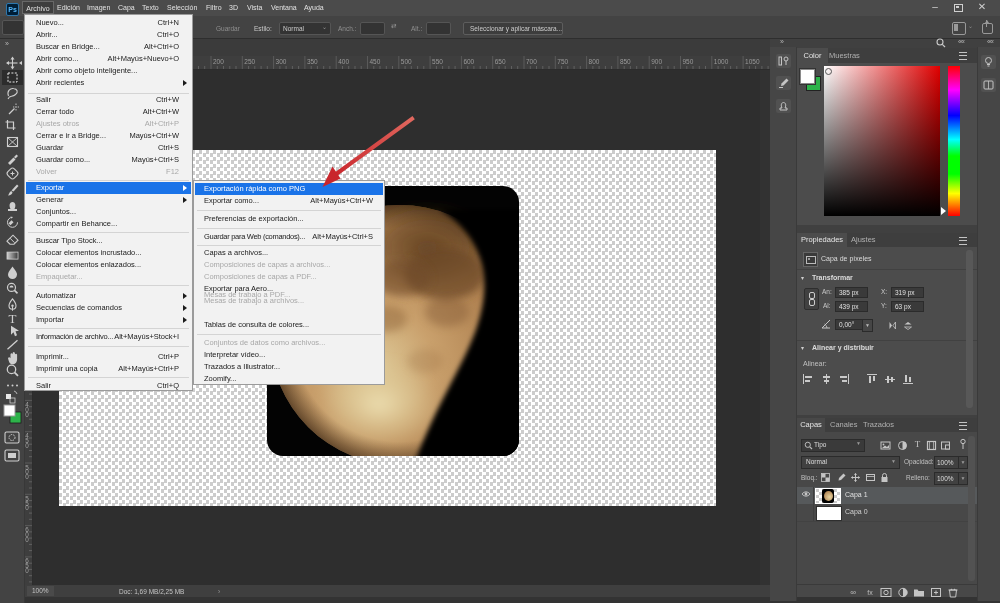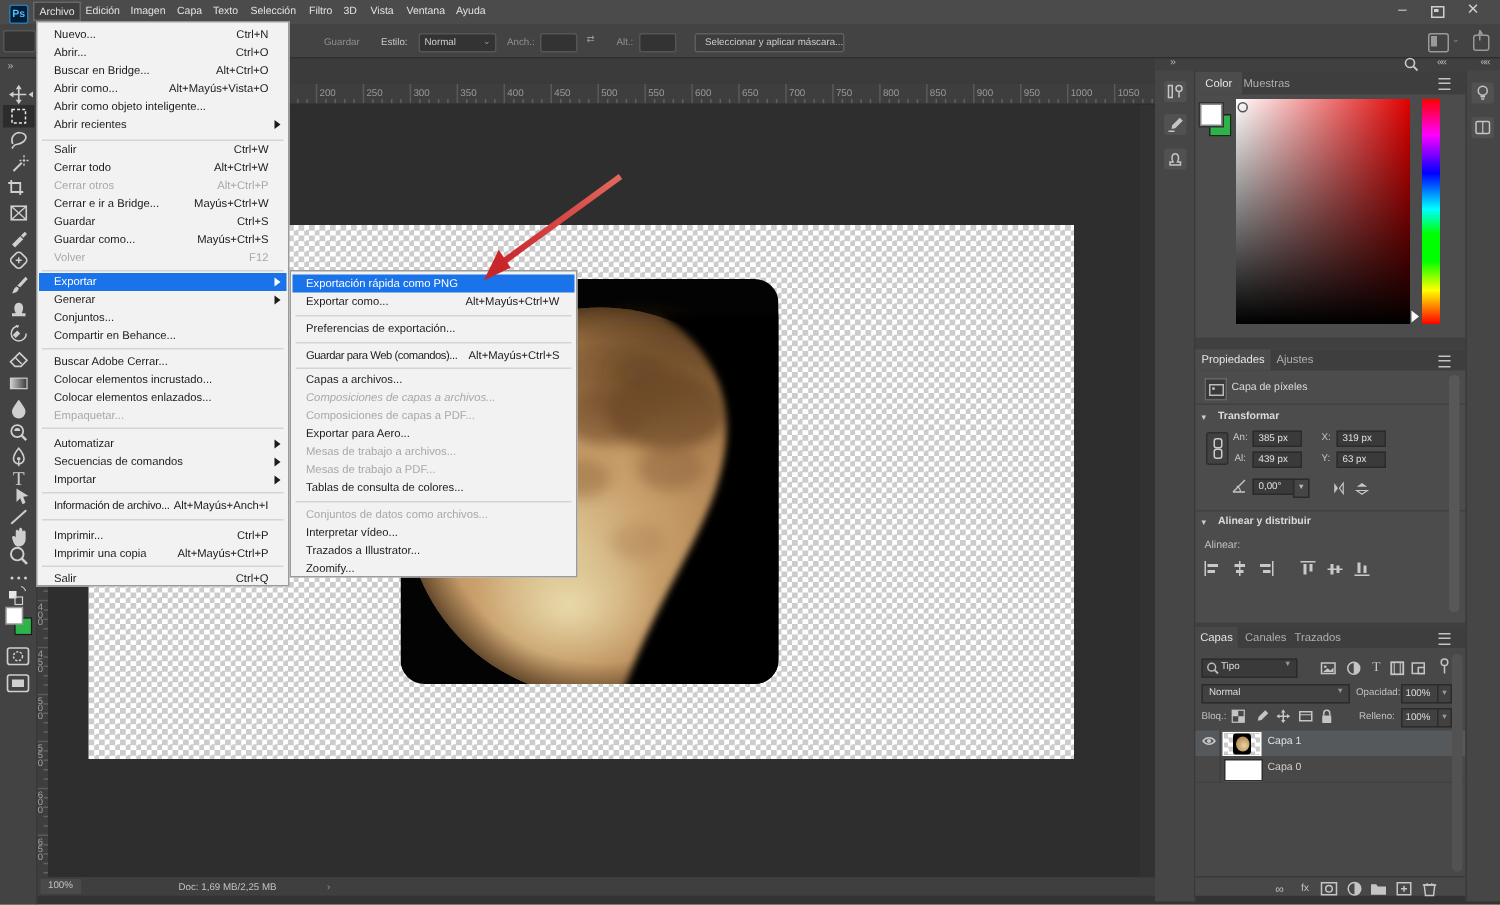--- a/index.html
+++ b/index.html
@@ -787,40 +787,40 @@
     <div class="mi" style="top:14px;">
         <span class="lab">Abrir...</span>
         <span class="sc">Ctrl+O</span>
       </div>
     <div class="mi" style="top:26px;">
         <span class="lab">Buscar en Bridge...</span>
         <span class="sc">Alt+Ctrl+O</span>
       </div>
     <div class="mi" style="top:38px;text-decoration:underline;">
         <span class="lab">Abrir como...</span>
-        <span class="sc">Alt+Mayús+Vista+O</span>
+        <span class="sc">Alt+Mayús+Nuevo+O</span>
       </div>
     <div class="mi" style="top:50px;">
         <span class="lab">Abrir como objeto inteligente...</span>
       </div>
     <div class="mi" style="top:62px;">
         <span class="lab">Abrir recientes</span>
         <span class="arr"></span>
       </div>
     <div class="msep" style="top:78px;"></div>
     <div class="mi" style="top:79px;">
         <span class="lab">Salir</span>
         <span class="sc">Ctrl+W</span>
       </div>
     <div class="mi" style="top:91px;">
         <span class="lab">Cerrar todo</span>
         <span class="sc">Alt+Ctrl+W</span>
       </div>
     <div class="mi dis" style="top:103px;">
-        <span class="lab">Cerrar otros</span>
+        <span class="lab">Ajustes otros</span>
         <span class="sc">Alt+Ctrl+P</span>
       </div>
     <div class="mi" style="top:115px;">
         <span class="lab">Cerrar e ir a Bridge...</span>
         <span class="sc">Mayús+Ctrl+W</span>
       </div>
     <div class="mi" style="top:127px;">
         <span class="lab">Guardar</span>
         <span class="sc">Ctrl+S</span>
       </div>
@@ -842,21 +842,21 @@
         <span class="arr"></span>
       </div>
     <div class="mi" style="top:191px;">
         <span class="lab">Conjuntos...</span>
       </div>
     <div class="mi" style="top:203px;">
         <span class="lab">Compartir en Behance...</span>
       </div>
     <div class="msep" style="top:217px;"></div>
     <div class="mi" style="top:220px;">
-        <span class="lab">Buscar Adobe Cerrar...</span>
+        <span class="lab">Buscar Tipo Stock...</span>
       </div>
     <div class="mi" style="top:232px;">
         <span class="lab">Colocar elementos incrustado...</span>
       </div>
     <div class="mi" style="top:244px;">
         <span class="lab">Colocar elementos enlazados...</span>
       </div>
     <div class="mi dis" style="top:256px;">
         <span class="lab">Empaquetar...</span>
       </div>
@@ -869,21 +869,21 @@
         <span class="lab">Secuencias de comandos</span>
         <span class="arr"></span>
       </div>
     <div class="mi" style="top:299px;">
         <span class="lab">Importar</span>
         <span class="arr"></span>
       </div>
     <div class="msep" style="top:313px;"></div>
     <div class="mi" style="top:316px;">
         <span class="lab" style="letter-spacing:-0.2px;">Información de archivo...</span>
-        <span class="sc">Alt+Mayús+Anch+I</span>
+        <span class="sc">Alt+Mayús+Stock+I</span>
       </div>
     <div class="msep" style="top:331px;"></div>
     <div class="mi" style="top:336px;">
         <span class="lab">Imprimir...</span>
         <span class="sc">Ctrl+P</span>
       </div>
     <div class="mi" style="top:348px;">
         <span class="lab">Imprimir una copia</span>
         <span class="sc">Alt+Mayús+Ctrl+P</span>
       </div>
@@ -907,33 +907,33 @@
       </div>
     <div class="msep" style="top:47px;"></div>
     <div class="mi smi" style="top:50px;">
         <span class="lab" style="letter-spacing:-0.3px;">Guardar para Web (comandos)...</span>
         <span class="sc">Alt+Mayús+Ctrl+S</span>
       </div>
     <div class="msep" style="top:64px;"></div>
     <div class="mi smi" style="top:66px;">
         <span class="lab">Capas a archivos...</span>
       </div>
-    <div class="mi smi dis" style="top:78px;font-style:italic;">
+    <div class="mi smi dis" style="top:78px;">
         <span class="lab">Composiciones de capas a archivos...</span>
       </div>
     <div class="mi smi dis" style="top:90px;">
         <span class="lab">Composiciones de capas a PDF...</span>
       </div>
     <div class="mi smi" style="top:102px;">
         <span class="lab">Exportar para Aero...</span>
       </div>
     <div class="mi smi dis" style="top:114px;">
         <span class="lab">Mesas de trabajo a archivos...</span>
       </div>
-    <div class="mi smi dis" style="top:126px;">
+    <div class="mi smi dis" style="top:108px;">
         <span class="lab">Mesas de trabajo a PDF...</span>
       </div>
     <div class="mi smi" style="top:138px;">
         <span class="lab">Tablas de consulta de colores...</span>
       </div>
     <div class="msep" style="top:153px;"></div>
     <div class="mi smi dis" style="top:156px;">
         <span class="lab">Conjuntos de datos como archivos...</span>
       </div>
     <div class="mi smi" style="top:168px;">

